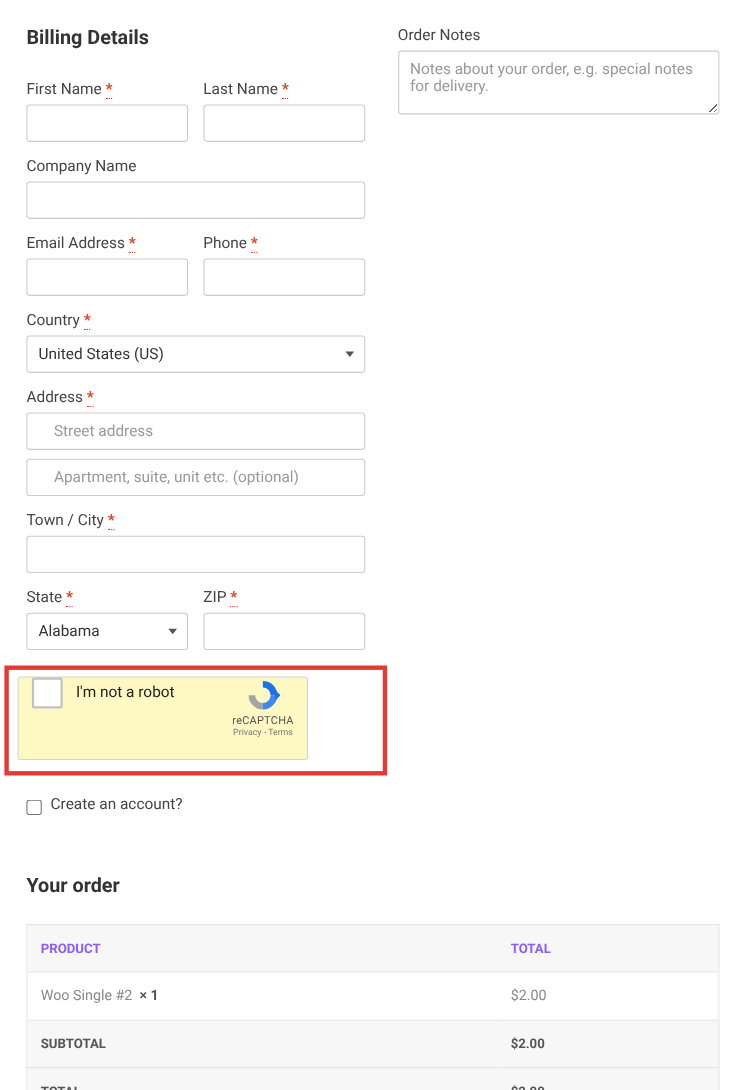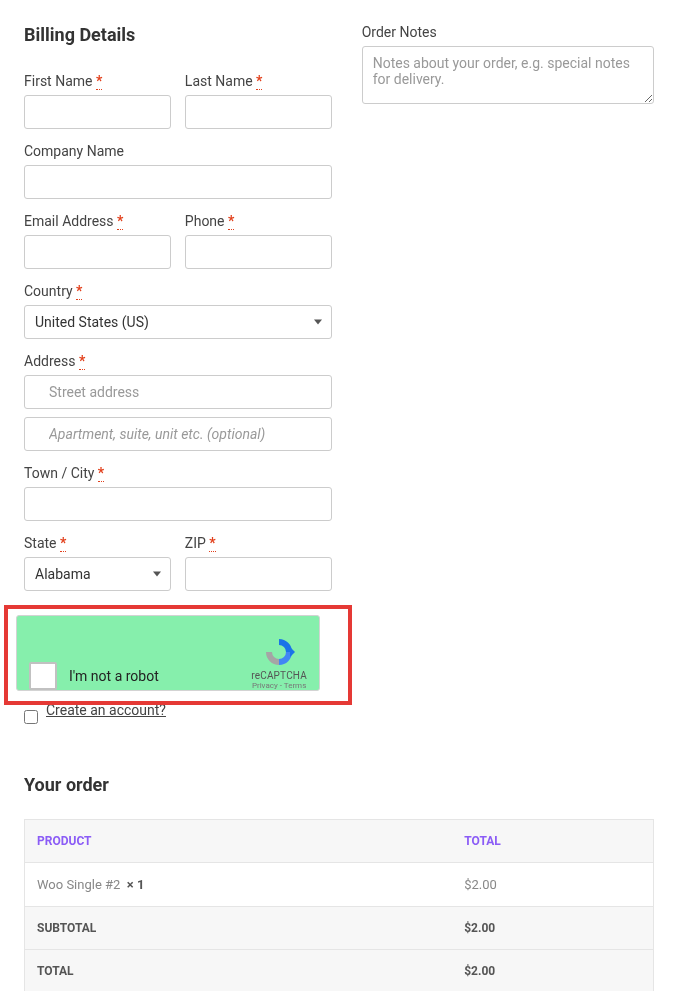--- a/index.html
+++ b/index.html
@@ -90,40 +90,39 @@
       border-left: 4px solid transparent;
       border-right: 4px solid transparent;
       border-top: 5px solid #555;
     }
     .address-group input {
       margin-bottom: 8px;
       padding-left: 24px;
     }
     .address-group input:last-child {
       margin-bottom: 0;
-      font-style: italic;
     }
     .recaptcha-highlight {
       border: 4px solid #e53935;
       padding: 6px 8px 10px 8px;
       margin-left: -20px;
       margin-right: -20px;
       margin-top: 4px;
       margin-bottom: -6px;
       position: relative;
       z-index: 2;
       background: #fff;
     }
     .recaptcha-box {
       display: flex;
-      align-items: flex-end;
+      align-items: flex-start;
       justify-content: space-between;
-      width: 304px;
+      width: 264px;
       height: 76px;
-      background: #86efac;
+      background: #fef9c3;
       border: 1px solid #d3d3d3;
       border-radius: 3px;
       padding: 0 12px;
     }
     .recaptcha-left {
       display: flex;
       align-items: center;
       gap: 12px;
     }
     .recaptcha-check {
@@ -151,28 +150,27 @@
       font-size: 10px;
       color: #555;
       letter-spacing: 0.2px;
     }
     .recaptcha-links {
       font-size: 8px;
       color: #777;
     }
     .create-account-row {
       display: flex;
-      align-items: flex-end;
+      align-items: center;
       gap: 8px;
-      margin-top: 3px;
+      margin-top: 24px;
       font-size: 14px;
       color: #444;
       position: relative;
       z-index: 1;
-      text-decoration: underline;
     }
     .create-account-row input[type="checkbox"]{
       width: 14px;
       height: 14px;
     }
     .order-section {
       margin-top: 50px;
     }
     .order-section h2 {
       margin-bottom: 24px;

